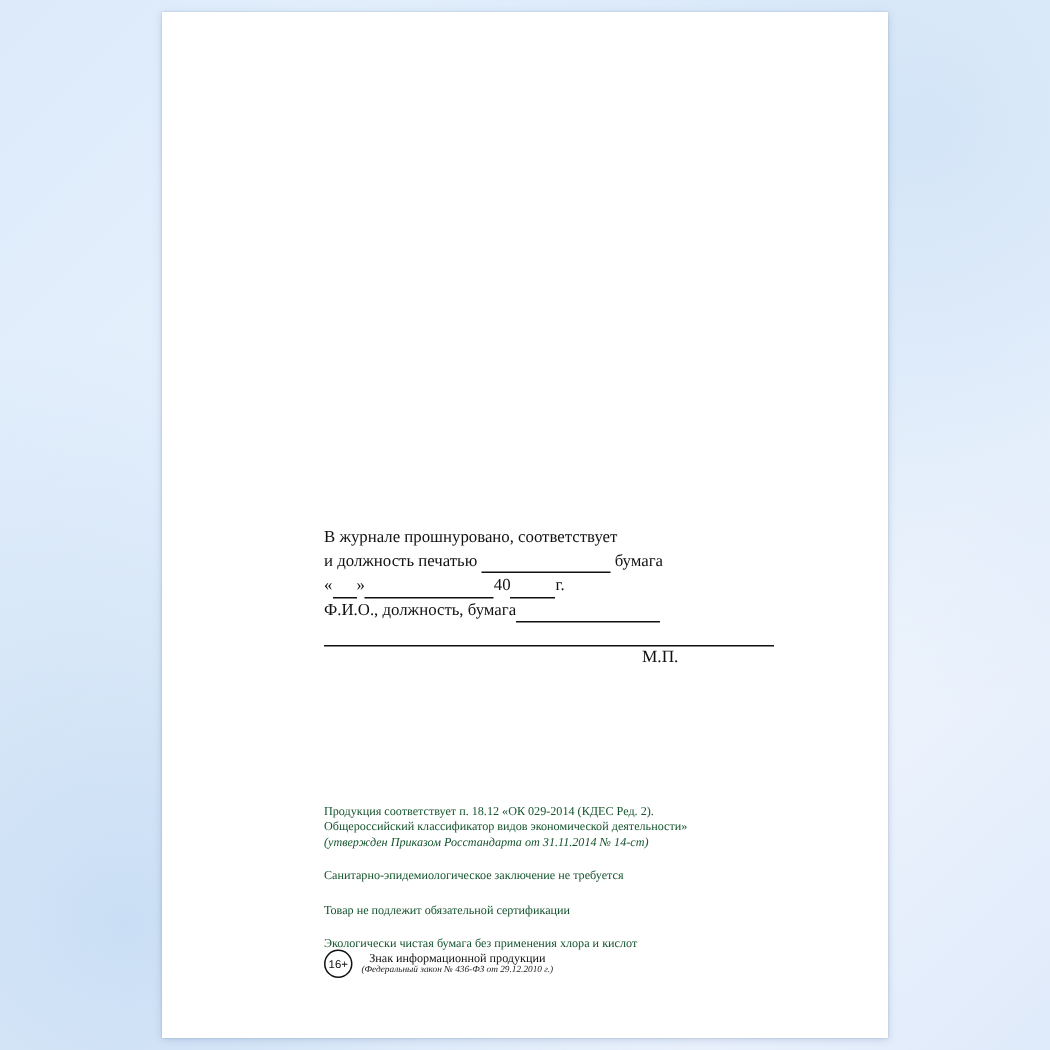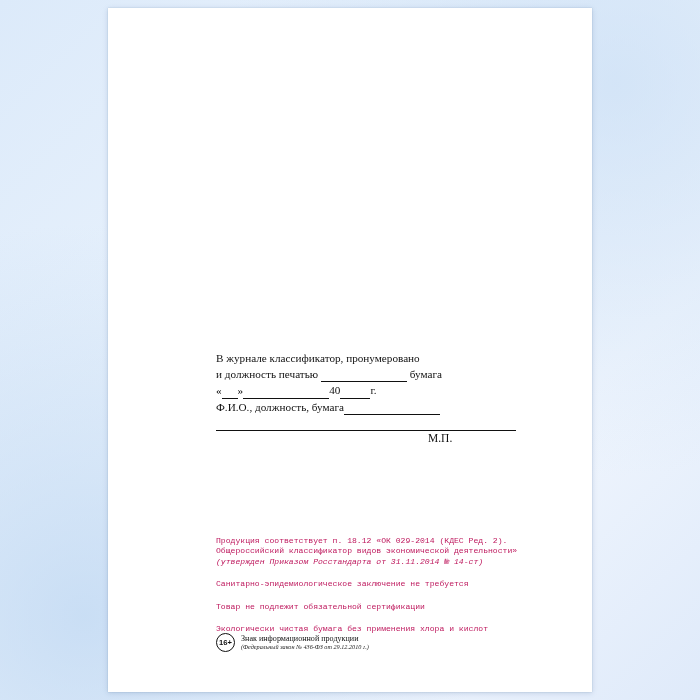--- a/index.html
+++ b/index.html
@@ -78,22 +78,21 @@
     color: #111;
     margin-left: 20px;
   }
 
   
   .legal {
     position: absolute;
     left: 108px;
     top: 528px;
     width: 320px;
-    color: #be185d;
-    font-family: Liberation Mono, monospace;
+    color: #14532d;
   }
   .legal .p {
     font-size: 8.1px;
     line-height: 10.4px;
     margin: 0 0 12px 0;
   }
   .legal .p.tight {
     margin-bottom: 12px;
   }
   .legal .it {
@@ -109,29 +108,30 @@
   }
   .age-badge {
     width: 17px;
     height: 17px;
     border: 1px solid #111;
     border-radius: 50%;
     display: flex;
     align-items: center;
     justify-content: center;
     font-size: 7.6px;
-    font-weight: bold;
+    font-weight: normal;
     color: #111;
     font-family: "Liberation Sans", sans-serif;
     flex: none;
   }
   .badge-text {
     display: flex;
     flex-direction: column;
     justify-content: center;
+    text-align: center;
   }
   .badge-text .t1 {
     font-size: 8.1px;
     line-height: 9.4px;
     color: #111;
   }
   .badge-text .t2 {
     font-size: 6.2px;
     line-height: 8px;
     font-style: italic;
@@ -140,21 +140,21 @@
 </style>
 </head>
 <body>
 
 <div id="stage">
 
   <div class="page">
     <div class="inner">
 
       <div class="stmt">
-        <div class="line">В журнале классификатор, пронумеровано</div>
+        <div class="line">В журнале прошнуровано, соответствует</div>
 
         <div class="line">
           <span>и должность печатью</span>
           <span class="rule r-blank-long"></span>
           <span>бумага</span>
         </div>
 
         <div class="line">
           <span>«</span><span class="rule r-blank-date"></span><span>»</span><span class="rule r-blank-long"></span><span>40</span><span class="rule r-blank-short"></span><span>г.</span>
         </div>

